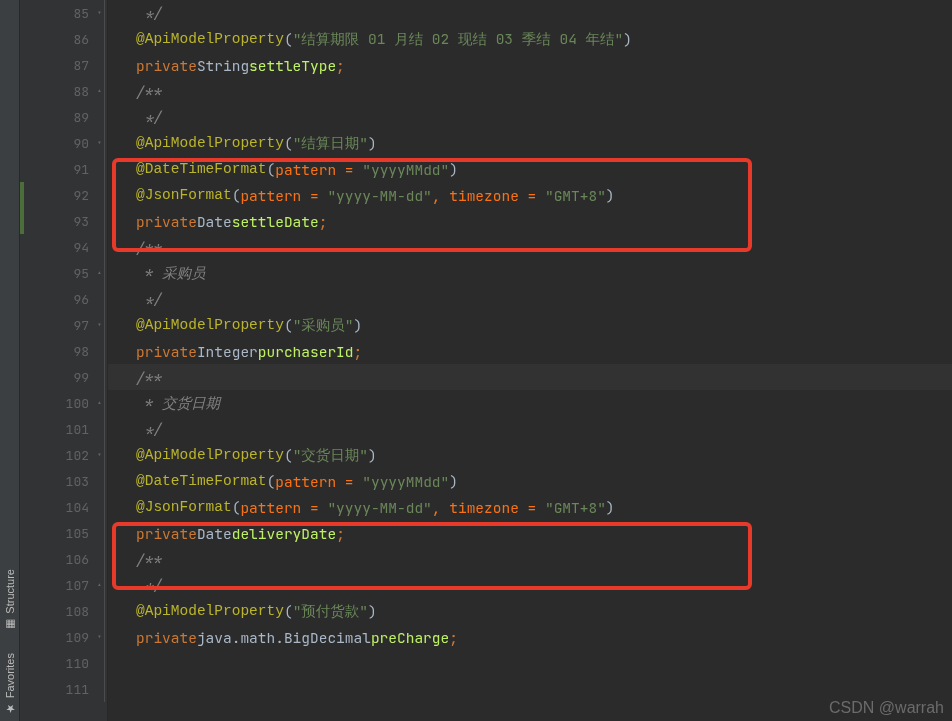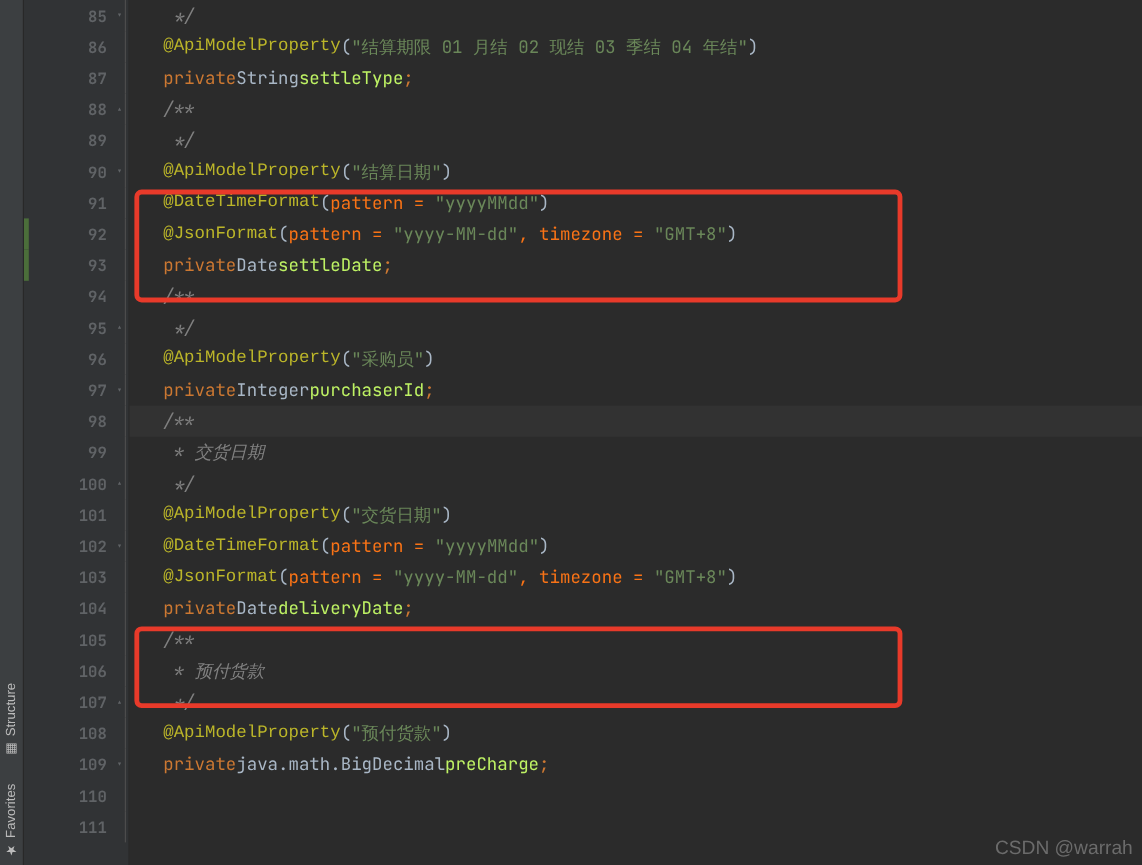--- a/index.html
+++ b/index.html
@@ -44,21 +44,20 @@
   }
   .g-row {
     height: 26px;
     display: flex;
     align-items: center;
     justify-content: flex-end;
     padding-right: 18px;
     position: relative;
     color: #606366;
     font-size: 13px;
-    font-weight: bold;
   }
   .g-row .fold-mark {
     position: absolute;
     right: 2px;
     width: 10px;
     height: 26px;
     display:flex; align-items:center; justify-content:center;
     color: #606366;
     font-size: 9px;
   }
@@ -161,29 +160,29 @@
   <div class="line">    <span class="c-comment"> */</span></div>
     <div class="line">    <span class="c-anno">@ApiModelProperty</span><span class="c-paren">(</span><span class="c-str">"结算期限 01 月结 02 现结 03 季结 04 年结"</span><span class="c-paren">)</span></div>
     <div class="line">        <span class="c-kw">private</span>  <span class="c-type">String</span>  <span class="c-ident">settleType</span><span class="c-semi">;</span></div>
     <div class="line">    <span class="c-comment">/**</span></div>
     <div class="line">    <span class="c-comment"> */</span></div>
     <div class="line">    <span class="c-anno">@ApiModelProperty</span><span class="c-paren">(</span><span class="c-str">"结算日期"</span><span class="c-paren">)</span></div>
     <div class="line">    <span class="c-anno">@DateTimeFormat</span><span class="c-paren">(</span><span class="c-op">pattern = </span><span class="c-str">"yyyyMMdd"</span><span class="c-paren">)</span></div>
     <div class="line">    <span class="c-anno">@JsonFormat</span><span class="c-paren">(</span><span class="c-op">pattern = </span><span class="c-str">"yyyy-MM-dd"</span><span class="c-op">, timezone = </span><span class="c-str">"GMT+8"</span><span class="c-paren">)</span></div>
     <div class="line">        <span class="c-kw">private</span>  <span class="c-type">Date</span>  <span class="c-ident">settleDate</span><span class="c-semi">;</span></div>
     <div class="line">    <span class="c-comment">/**</span></div>
+    <div class="line">    <span class="c-comment"> * 采购员</span></div>
     <div class="line">    <span class="c-comment"> */</span></div>
     <div class="line">    <span class="c-anno">@ApiModelProperty</span><span class="c-paren">(</span><span class="c-str">"采购员"</span><span class="c-paren">)</span></div>
     <div class="line">        <span class="c-kw">private</span>  <span class="c-type">Integer</span>  <span class="c-ident">purchaserId</span><span class="c-semi">;</span></div>
     <div class="line caret">    <span class="c-comment">/**</span></div>
     <div class="line">    <span class="c-comment"> * 交货日期</span></div>
     <div class="line">    <span class="c-comment"> */</span></div>
     <div class="line">    <span class="c-anno">@ApiModelProperty</span><span class="c-paren">(</span><span class="c-str">"交货日期"</span><span class="c-paren">)</span></div>
     <div class="line">    <span class="c-anno">@DateTimeFormat</span><span class="c-paren">(</span><span class="c-op">pattern = </span><span class="c-str">"yyyyMMdd"</span><span class="c-paren">)</span></div>
     <div class="line">    <span class="c-anno">@JsonFormat</span><span class="c-paren">(</span><span class="c-op">pattern = </span><span class="c-str">"yyyy-MM-dd"</span><span class="c-op">, timezone = </span><span class="c-str">"GMT+8"</span><span class="c-paren">)</span></div>
     <div class="line">        <span class="c-kw">private</span>  <span class="c-type">Date</span>  <span class="c-ident">deliveryDate</span><span class="c-semi">;</span></div>
     <div class="line">    <span class="c-comment">/**</span></div>
-    <div class="line">    <span class="c-comment"> * 预付货款</span></div>
     <div class="line">    <span class="c-comment"> */</span></div>
     <div class="line">    <span class="c-anno">@ApiModelProperty</span><span class="c-paren">(</span><span class="c-str">"预付货款"</span><span class="c-paren">)</span></div>
     <div class="line">        <span class="c-kw">private</span>  <span class="c-type">java.math.BigDecimal</span>  <span class="c-ident">preCharge</span><span class="c-semi">;</span></div>
     <div class="watermark">CSDN @warrah</div>
 </div>
 
 </body></html>

